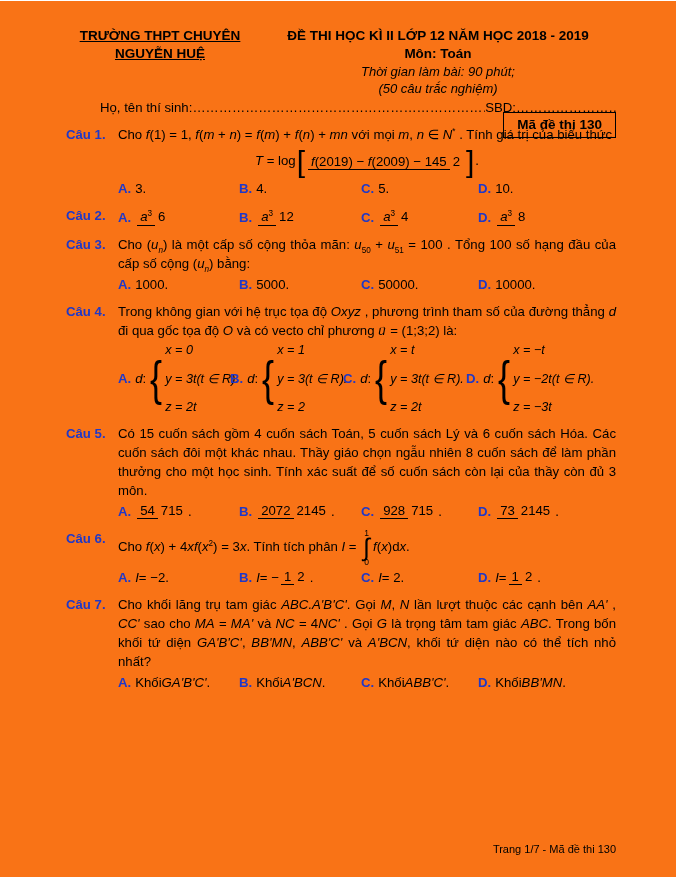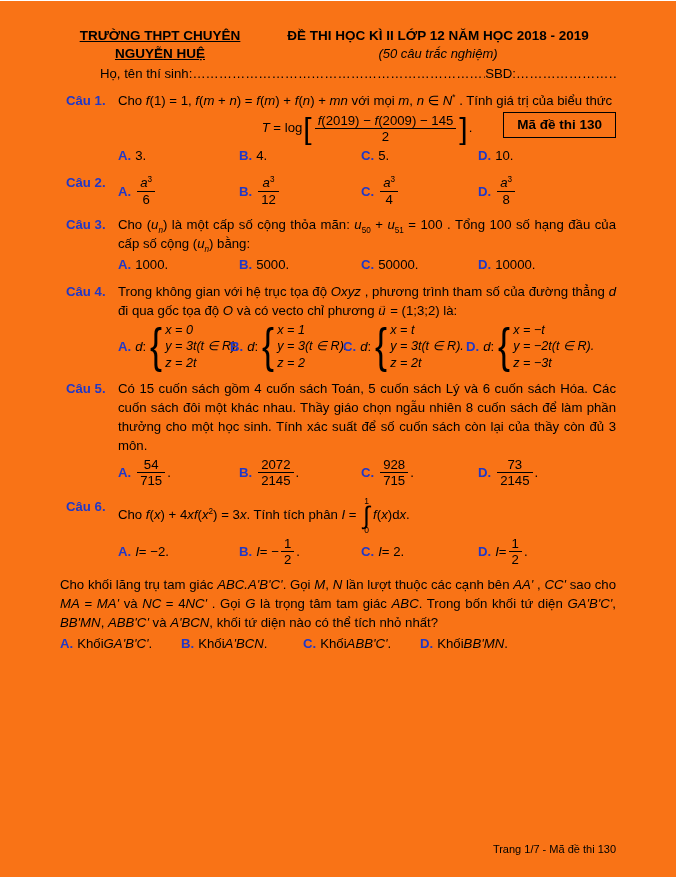--- a/index.html
+++ b/index.html
@@ -35,29 +35,29 @@
   .display{text-align:center; margin:3px 0 2px;}
   .answers{display:grid; margin-top:2px; align-items:center;}
   .answers.wide{grid-template-columns:121px 122px 117px auto;}
   .answers.tight{grid-template-columns:112px 113px 123px auto;}
   .ans{display:flex; align-items:center; white-space:nowrap;}
   .akey{color:var(--accent); font-weight:bold; margin-right:4px;}
   .acontent{display:inline-flex; align-items:center;}
   
   .mi{font-style:italic;}
   sup,sub{font-size:0.62em; line-height:0;}
-  .frac{display:inline-flex; flex-direction:column; text-align:center;
+  .frac{display:inline-flex; flex-direction:row; text-align:right;
         vertical-align:middle; line-height:1.15; margin:0 2px;}
   .frac .num{border-bottom:1px solid #000; padding:0 3px;}
   .frac .den{padding:0 3px;}
   .big{font-size:30px; font-weight:400; vertical-align:middle; line-height:1; margin:0 1px;}
   .sys{display:inline-flex; align-items:center; vertical-align:middle; margin-left:2px;}
   .brace{font-size:48px; font-weight:300; line-height:0.8; margin-right:1px;
          transform:scaleX(0.75); transform-origin:center;}
-  .syslines{display:inline-flex; flex-direction:column;}
+  .syslines{display:inline-flex; flex-direction:column;gap:12px;}
   .sysline{line-height:16.5px; font-size:12.6px; white-space:nowrap; text-align:left;}
   .intwrap{display:inline-flex; flex-direction:column; align-items:center;
            vertical-align:middle; line-height:1; margin:0 3px;}
   .ilim{font-size:8.5px; line-height:8px;}
   .iglyph{font-size:25px; line-height:21px;}
   .vec{position:relative; margin-right:1px; padding-top:2px;}
   .vec::after{content:"→"; position:absolute; left:0; top:-0.55em;
               font-size:0.62em; font-style:normal;}
   
   .footer{position:absolute; right:60px; bottom:19px; font-size:11px;}
@@ -67,20 +67,22 @@
 
 <div class="page">
 
   <div class="hdr">
     <div class="hdr-left">
       <div class="u">TRƯỜNG THPT CHUYÊN</div>
       <div class="u">NGUYỄN HUỆ</div>
     </div>
     <div class="hdr-right">
       <div class="title">ĐỀ THI HỌC KÌ II LỚP 12 NĂM HỌC 2018 - 2019</div>
+      <div class="subject">Môn: Toán</div>
+      <div class="time">Thời gian làm bài: 90 phút;</div>
       <div class="count">(50 câu trắc nghiệm)</div>
     </div>
   </div>
 
   <div class="codebox">Mã đề thi 130</div>
 
 
   <div class="nameline">
     <span>Họ, tên thí sinh:</span>
     <span class="dots">……………………………………………………………………………………………………………</span>
@@ -300,20 +302,21 @@
               <b class="akey">D.</b>
               <span class="acontent"><i class="mi">I</i> = <span class="frac">
                   <span class="num">1</span>
                   <span class="den">2</span>
                 </span>.</span>
             </span>
           </div>
         </div>
       </div>
       <div class="q">
+        <span class="qlabel">Câu 7.</span>
         <div class="qbody">
           <div class="stem">Cho khối lăng trụ tam giác <i class="mi">ABC.A'B'C'</i>. Gọi <i class="mi">M</i>, <i class="mi">N</i> lần lượt thuộc các cạnh bên <i class="mi">AA'</i> , <i class="mi">CC'</i> sao cho <i class="mi">MA</i> = <i class="mi">MA'</i> và <i class="mi">NC</i> = 4<i class="mi">NC'</i> . Gọi <i class="mi">G</i> là trọng tâm tam giác <i class="mi">ABC</i>. Trong bốn khối tứ diện <i class="mi">GA'B'C'</i>, <i class="mi">BB'MN</i>, <i class="mi">ABB'C'</i> và <i class="mi">A'BCN</i>, khối tứ diện nào có thể tích nhỏ nhất?</div>
           <div class="answers wide">
             <span class="ans">
               <b class="akey">A.</b>
               <span class="acontent">Khối <i class="mi">GA'B'C'</i>.</span>
             </span>
             <span class="ans">
               <b class="akey">B.</b>
               <span class="acontent">Khối <i class="mi">A'BCN</i>.</span>

